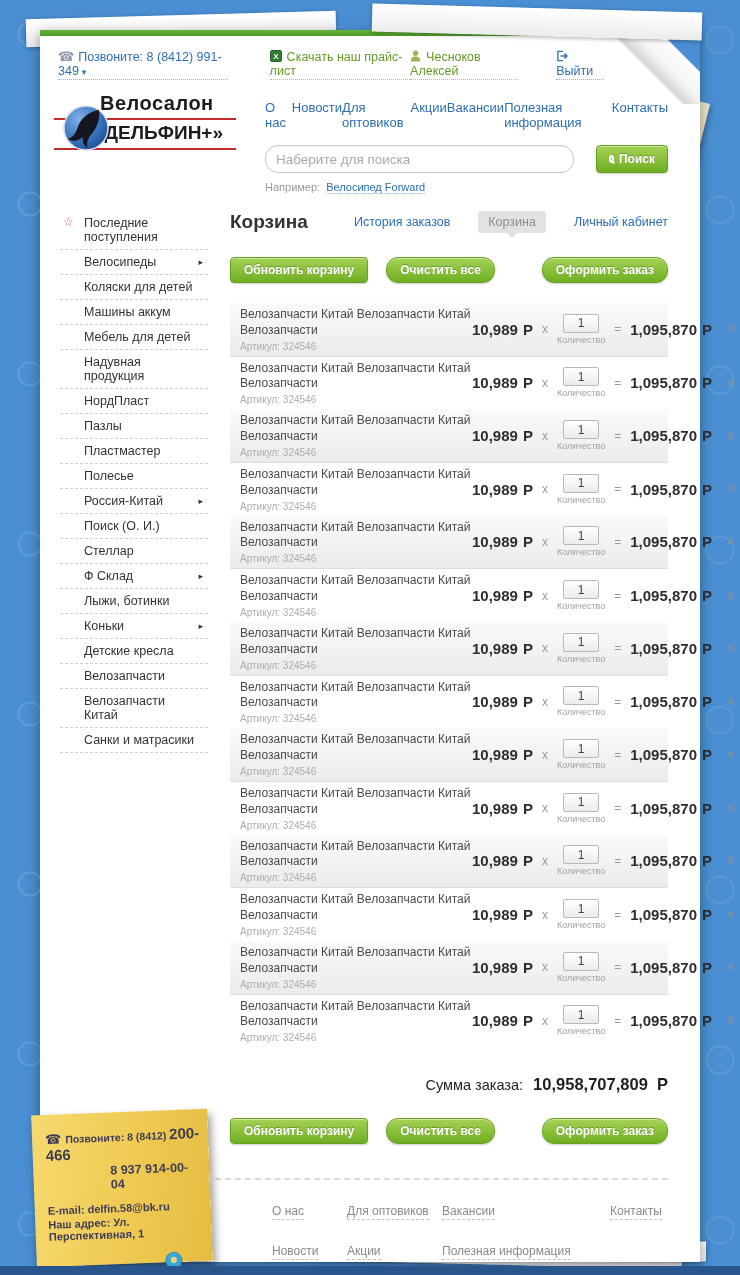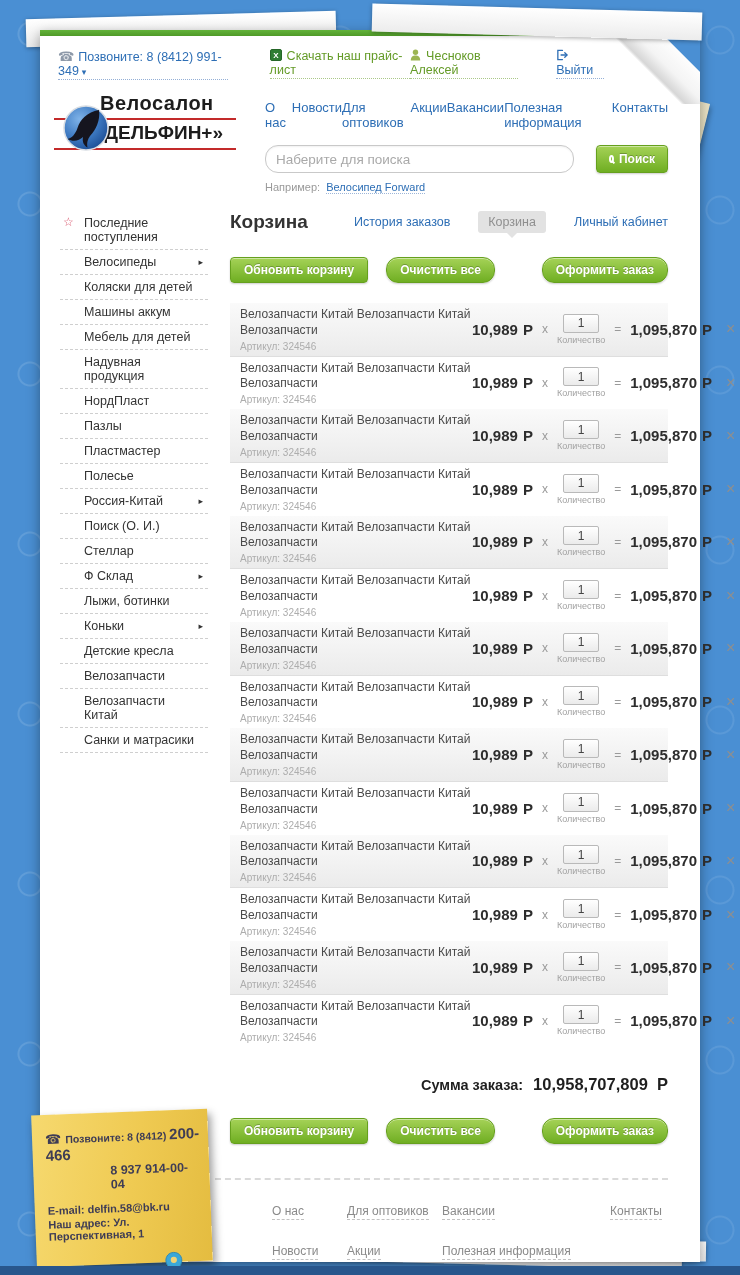--- a/index.html
+++ b/index.html
@@ -28,21 +28,21 @@
     background:linear-gradient(115deg,#f4eed6,#e6debc); box-shadow:2px 3px 5px rgba(0,0,0,.28); z-index:1; }
 
   
   .sheet { position:absolute; left:40px; top:30px; width:660px; height:1232px; background:#fff;
     box-shadow:0 4px 12px rgba(0,0,0,.38); z-index:2; }
   .greenbar { height:6px; background:linear-gradient(#63b33a,#4f9a28); }
   .fold { position:absolute; top:0; right:0; width:92px; height:74px; z-index:7;
     background:linear-gradient(225deg,#4a8fd3 0%, #4a8fd3 25%, #fdfdfd 25.5%, #f4f4f4 42%, #d7d7d7 53%, rgba(120,120,120,.25) 54%, rgba(255,255,255,0) 56%); }
 
   
-  .topbar { display:flex; align-items:flex-start; font-size:12.5px; padding:13px 18px 0 18px; }
+  .topbar { display:flex; align-items:flex-end; font-size:12.5px; padding:13px 18px 0 18px; }
   .tb-link { border-bottom:1px dotted rgba(60,110,180,.55); padding-bottom:1px; }
   .blue { color:#2d6eb5; }
   .green-link { color:#649b27; border-bottom:1px dotted rgba(100,155,39,.55); padding-bottom:1px; }
   .tb-icon { margin-right:5px; vertical-align:-1px; }
   .phone-glyph { color:#8d99a9; font-size:13px; margin-right:4px; }
   .caret { font-size:9px; color:#2d6eb5; margin-left:3px; }
   .tb-pricelist { margin-left:42px; }
   .tb-user { margin-left:auto; }
   .tb-logout { margin-left:38px; margin-right:78px; }
 
@@ -101,21 +101,21 @@
   .price, .ltotal { font-size:15px; font-weight:bold; color:#2d2d2d; white-space:nowrap; }
   .cur { margin-left:5px; }
   .op { font-size:12px; color:#9a9a9a; margin:0 9px; }
   .qty-wrap { display:flex; flex-direction:column; align-items:center; }
   .qty-input { width:36px; height:19px; text-align:center; font-size:12px; border:1px solid #b9b9b9; border-radius:2px;
     background:linear-gradient(#ffffff,#ebebeb); color:#444; padding:0; font-family:"Liberation Sans",sans-serif; }
   .qty-label { font-size:9px; color:#a2a2a2; margin-top:2px; }
   .remove { font-size:16px; color:#8f8f8f; margin-left:14px; cursor:pointer; line-height:1; }
 
   .summary { text-align:right; margin-top:28px; color:#1f1f1f; }
-  .summary .s-label { font-size:14.5px; font-weight:bold; margin-right:10px; }
+  .summary .s-label { font-size:14.5px; font-weight:normal; margin-right:10px; }
   .summary .s-value { font-size:16.5px; font-weight:bold; }
 
   
   .footer { margin-top:34px; }
   .footer-sep { border-top:2px dashed #dadada; margin:0 32px 0 175px; }
   .footer-links { display:grid; grid-template-columns:75px 95px 168px 1fr; row-gap:24px; margin:24px 30px 0 232px; font-size:12px; }
   .footer-links a { color:#8a8a8a; justify-self:start; border-bottom:1px dashed #c2c2c2; padding-bottom:1px; }
 
   
   .note { position:absolute; left:34px; top:1112px; width:176px; height:152px; transform:rotate(-2.2deg);

